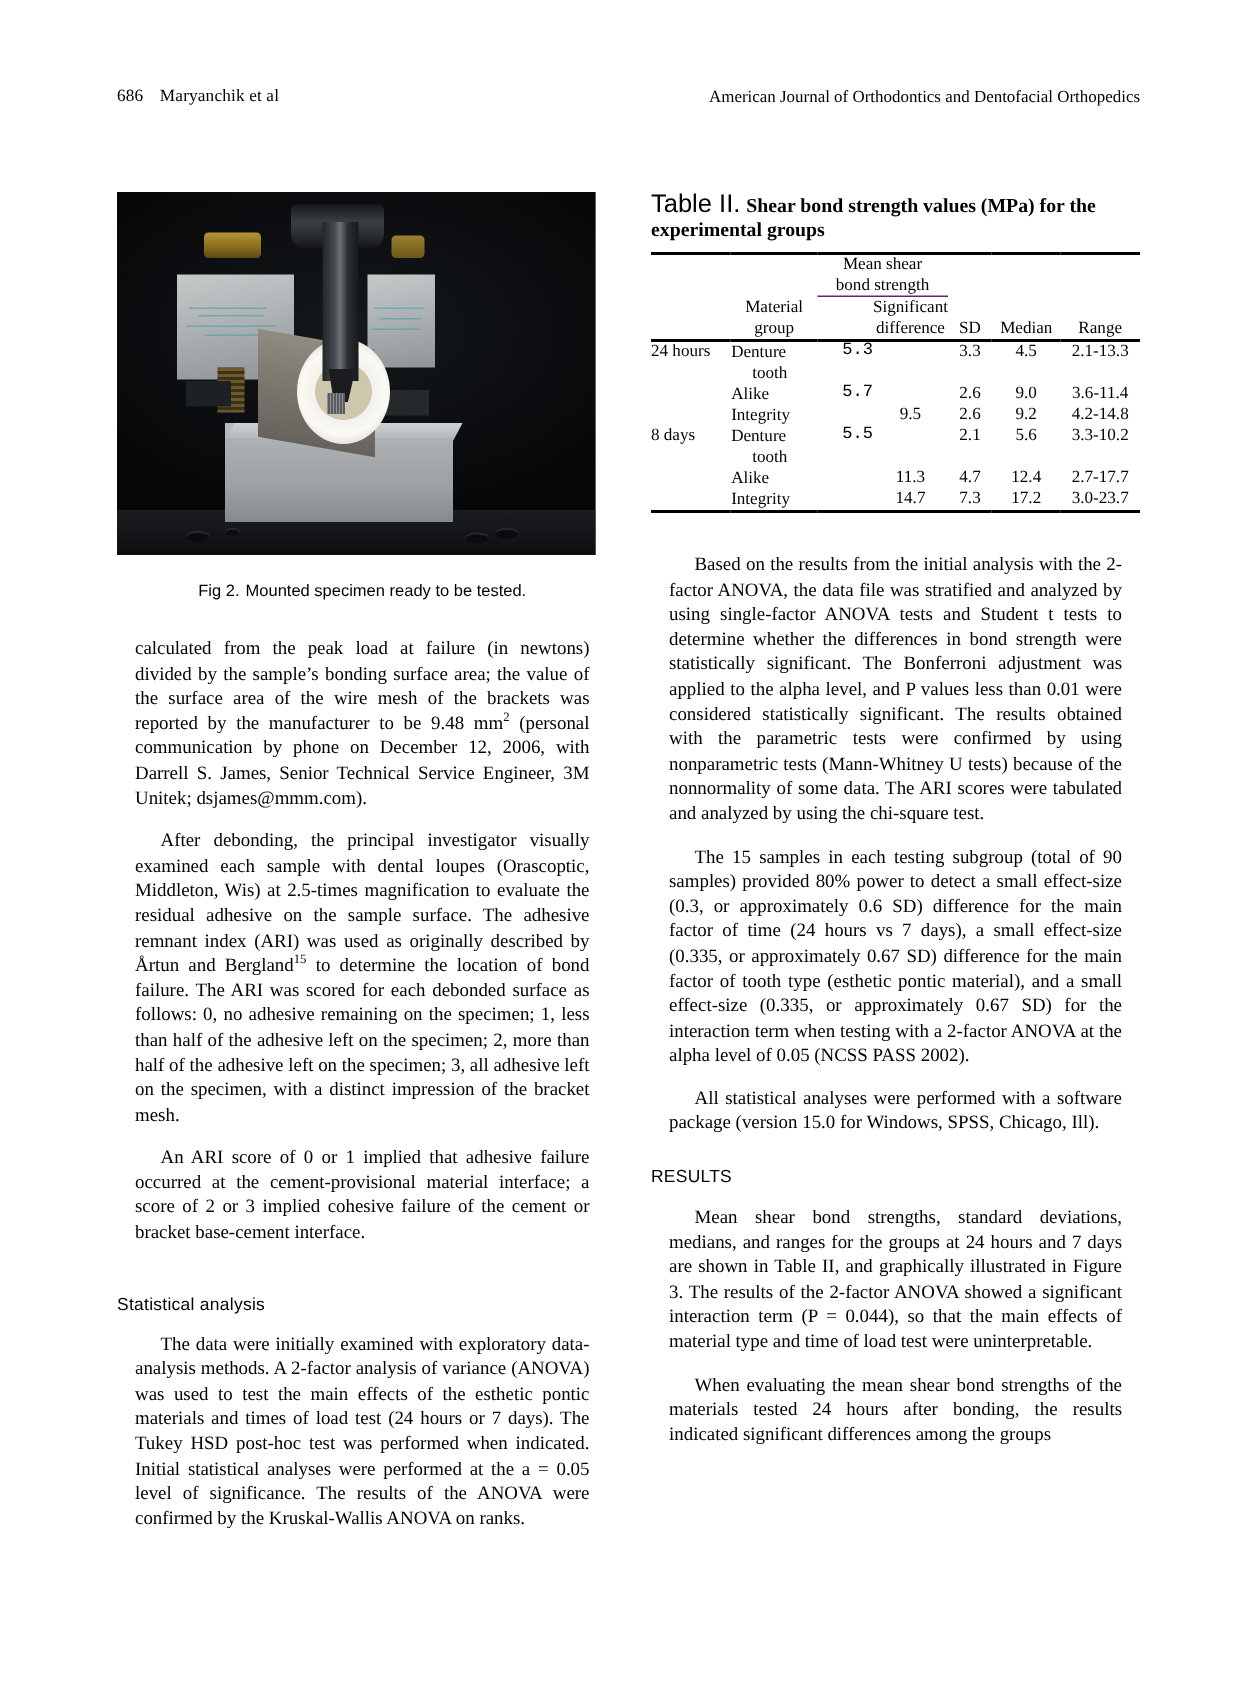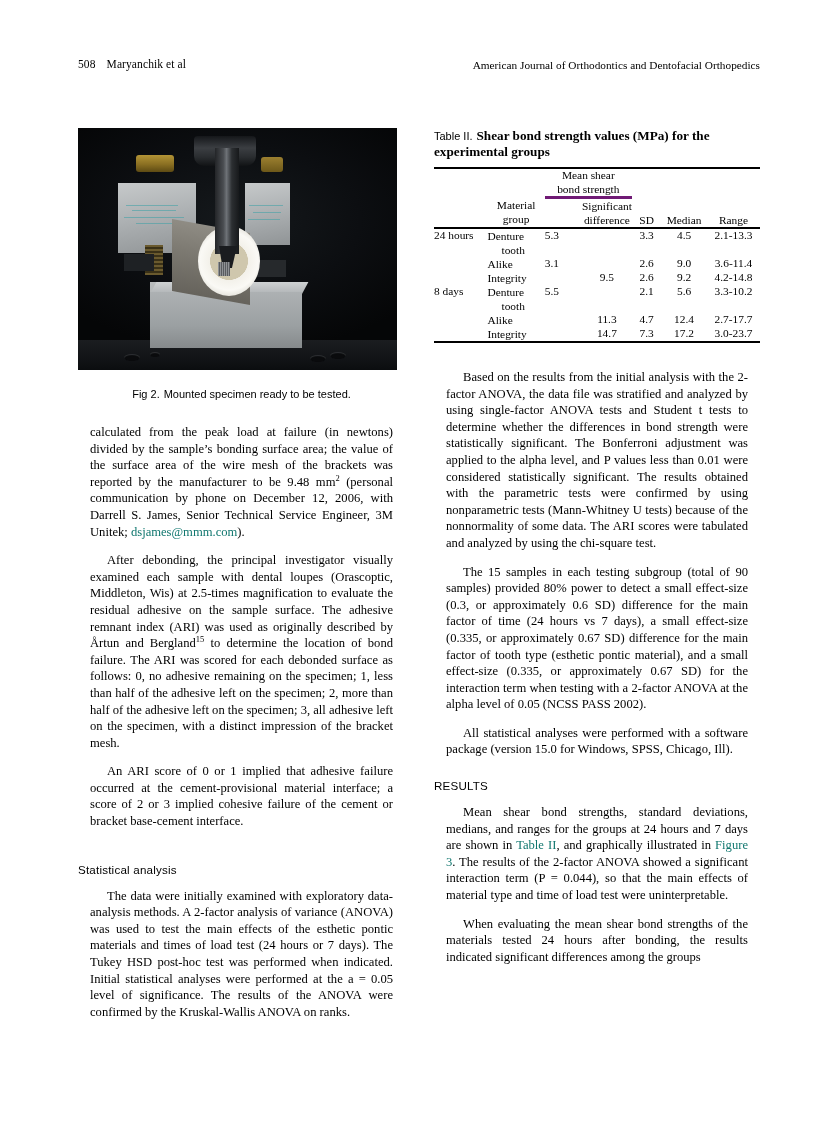--- a/index.html
+++ b/index.html
@@ -228,60 +228,60 @@
     text-align: justify;
     text-justify: inter-word;
     hyphens: none;
   }
   .body-text p {
     margin: 12px;
     text-indent: 17px;
   }
   .body-text p.noindent { text-indent: 0; }
   .first-para { margin-top: 24px; }
-  .link { color: #0f766e; }
+  .link { color: #000000; }
   sup { font-size: 8.5px; vertical-align: super; line-height: 0; }
 
   .section-head {
     font-family: "Liberation Sans", sans-serif;
     font-size: 11.6px;
     font-weight: 400;
     margin: 21px 0 5px 0;
     letter-spacing: 0.2px;
   }
   .section-head.gap-large { margin-top: 33px; }
 
   
   .table-caption {
     font-size: 13.2px;
     line-height: 16px;
     margin-bottom: 7px;
   }
   .table-caption .tbl-label {
     font-family: "Liberation Sans", sans-serif;
-    font-size: 11px;
+    font-size: 17px;
     margin-right: 4px;
   }
   .table-caption .tbl-title { font-weight: 700; }
 
   table.data-table {
     width: 326px;
     border-collapse: collapse;
     font-size: 11.4px;
   }
   table.data-table th,
   table.data-table td {
     padding: 0;
     font-weight: 400;
     vertical-align: top;
   }
   .rule-top   { border-top: 2.2px solid #000; }
   .rule-mid   { border-bottom: 2.2px solid #000; }
   .rule-bot   { border-bottom: 2.2px solid #000; }
-  .span-rule  { border-bottom: 3px solid #701a75; }
+  .span-rule  { border-bottom: 1px solid #701a75; }
 
   .th-cell {
     font-weight: 700;
     text-align: center;
     line-height: 14px;
     padding: 3px 2px 4px 2px;
   }
   .th-span {
     font-weight: 400;
     text-align: center;
@@ -296,22 +296,23 @@
   }
   .cell-matgroup {
     font-weight: 700;
     text-align: left;
     padding: 2px 0 0 0;
     line-height: 14px;
   }
   .cell-sub { display: block; padding-left: 14px; }
   .cell-num {
     font-weight: 700;
-    text-align: left;
+    text-align: right;
     padding: 2px 0 0 0;
+    font-family: Liberation Mono, monospace;
   }
   .cell-num-c {
     font-weight: 700;
     text-align: center;
     padding: 2px 0 0 0;
     margin-top: 33px;
   }
   .cell-pad-first td { padding-top: 5px; }
   .cell-pad-last  td { padding-bottom: 5px; }
 
@@ -323,21 +324,21 @@
   col.c-med   { width: 46px; }
   col.c-range { width: 54px; }
 </style>
 </head>
 <body>
 
 <div class="page">
 
   <div class="running-head">
     <div class="rh-left">
-      <span class="rh-page-num">508</span><span>Maryanchik et al</span>
+      <span class="rh-page-num">686</span><span>Maryanchik et al</span>
     </div>
     <div class="rh-right">
       <div>American Journal of Orthodontics and Dentofacial Orthopedics</div>
     </div>
   </div>
 
   <div class="col-left">
 
     <div class="figure-block">
       <div class="figure-photo">
@@ -455,21 +456,21 @@
           </td>
           <td class="cell-num">5.3</td>
           <td class="cell-num-c"></td>
           <td class="cell-num-c">3.3</td>
           <td class="cell-num-c">4.5</td>
           <td class="cell-num-c">2.1-13.3</td>
         </tr>
         <tr>
           <td class="cell-time"></td>
           <td class="cell-matgroup">Alike</td>
-          <td class="cell-num">3.1</td>
+          <td class="cell-num">5.7</td>
           <td class="cell-num-c"></td>
           <td class="cell-num-c">2.6</td>
           <td class="cell-num-c">9.0</td>
           <td class="cell-num-c">3.6-11.4</td>
         </tr>
         <tr>
           <td class="cell-time"></td>
           <td class="cell-matgroup">Integrity</td>
           <td class="cell-num"></td>
           <td class="cell-num-c">9.5</td>

